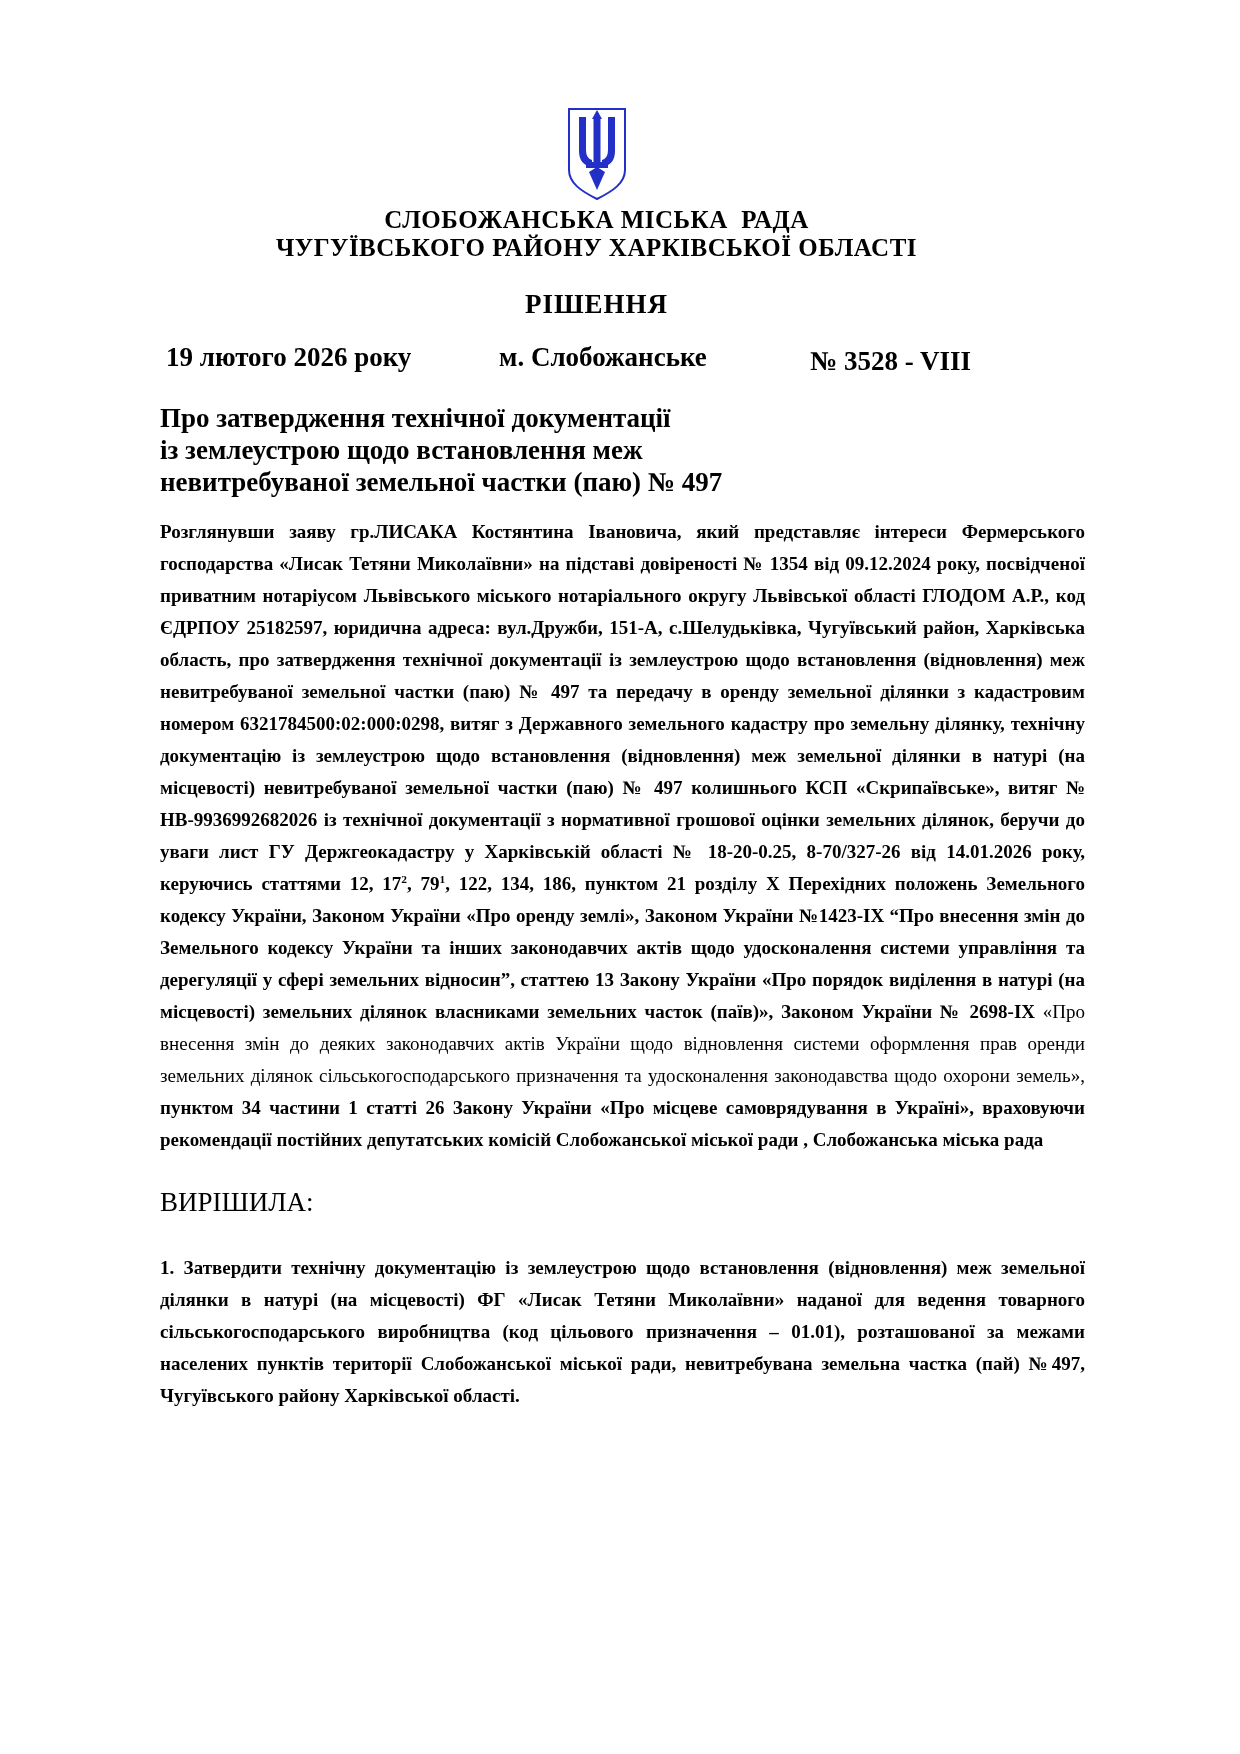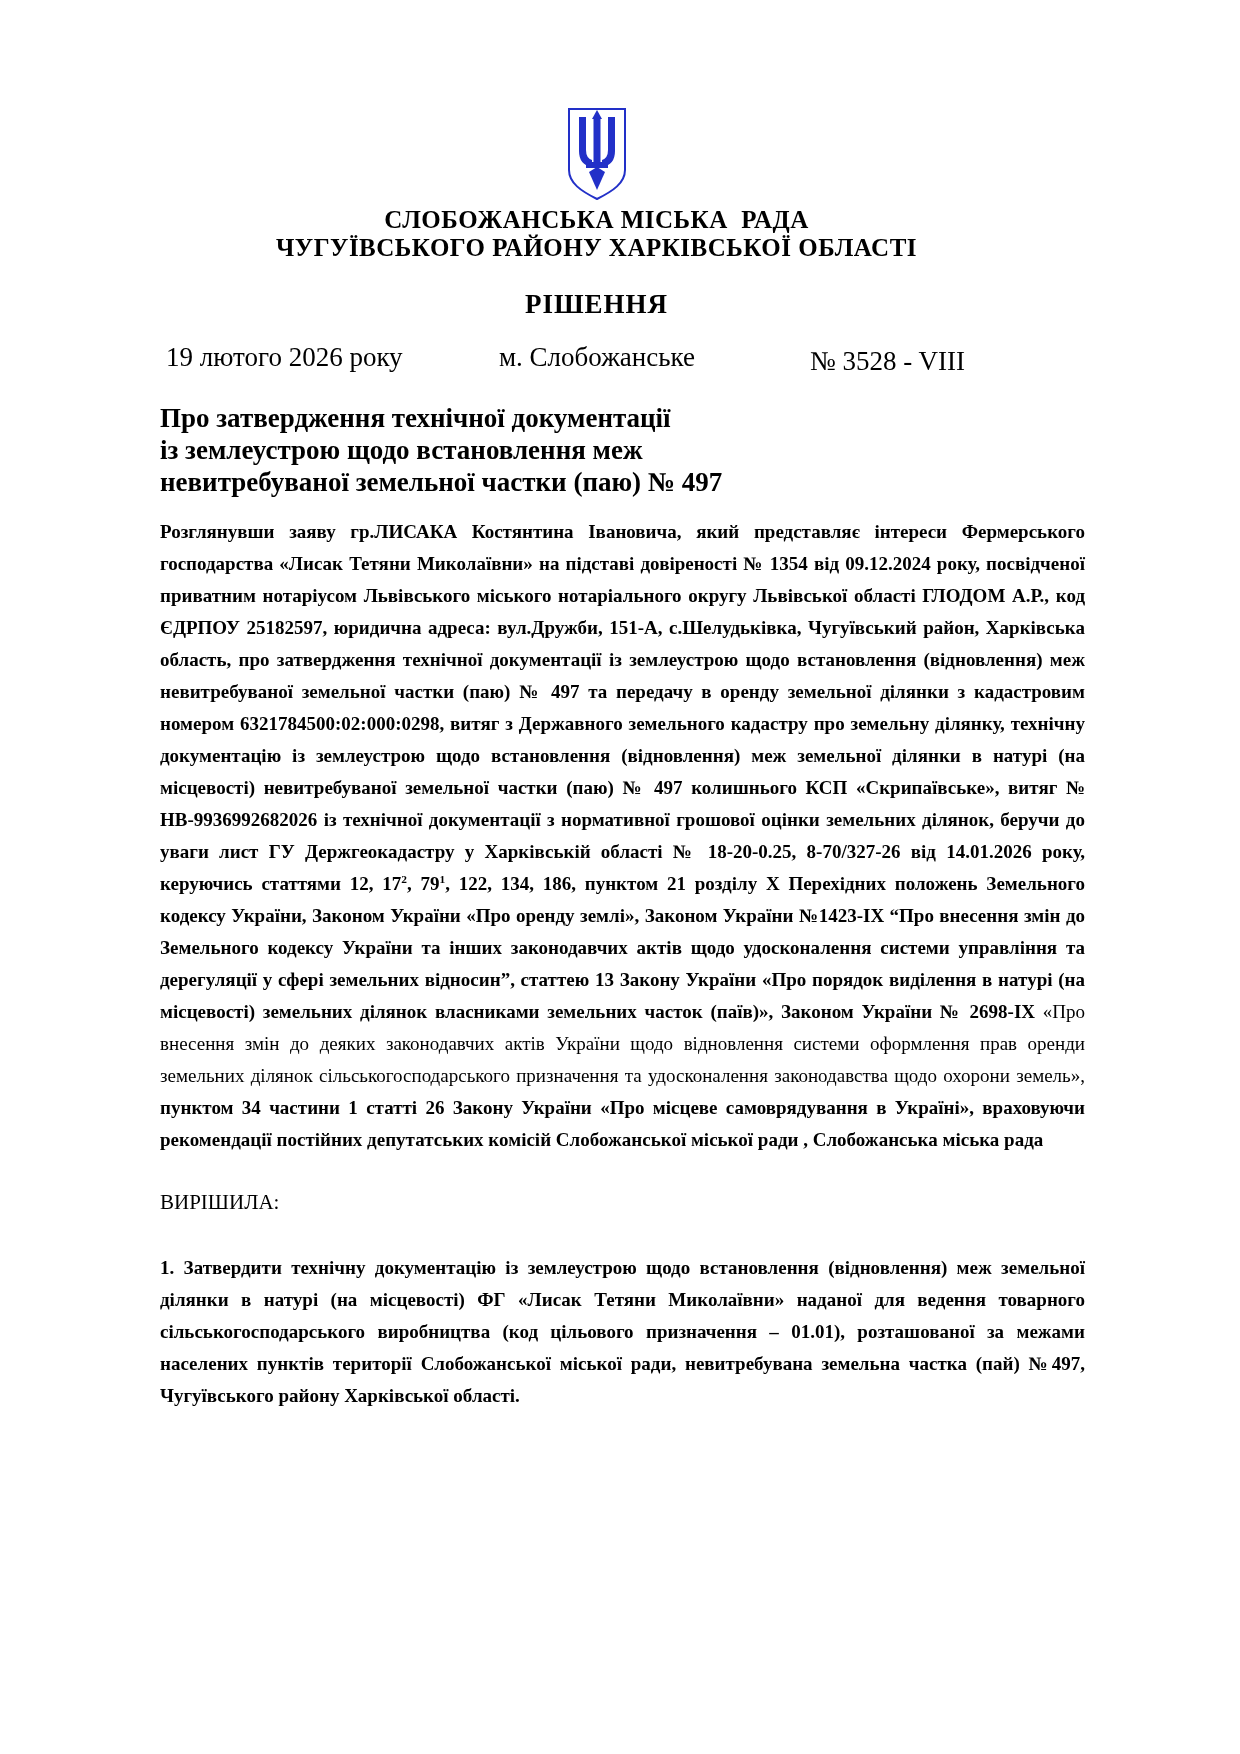--- a/index.html
+++ b/index.html
@@ -51,21 +51,21 @@
     font-size: 27px;
     font-weight: bold;
     margin-top: 27px;
     letter-spacing: 1px;
   }
   .meta-row {
     position: relative;
     height: 34px;
     margin-top: 22px;
     font-size: 27px;
-    font-weight: normal;
+    font-weight: bold;
   }
   .meta-date   { position: absolute; left: 6px;   top: 0; }
   .meta-place  { position: absolute; left: 339px; top: 0; }
   .meta-number { position: absolute; left: 650px; top: 4px; }
   .subject {
     margin-top: 26px;
     font-size: 27px;
     font-weight: bold;
     line-height: 32px;
   }
@@ -73,21 +73,21 @@
   .body-par {
     margin: 0;
     font-size: 19px;
     line-height: 32px;
     text-align: justify;
   }
   .preamble { margin-top: 18px; }
   .resolved {
     margin: 0;
     margin-top: 30px;
-    font-size: 21px;
+    font-size: 27px;
     line-height: 32px;
     font-weight: normal;
   }
   .items { margin-top: 34px; }
   sup { vertical-align: super; font-size: 60%; line-height: 0; }
 </style>
 </head>
 <body>
 
 <div class="page">

